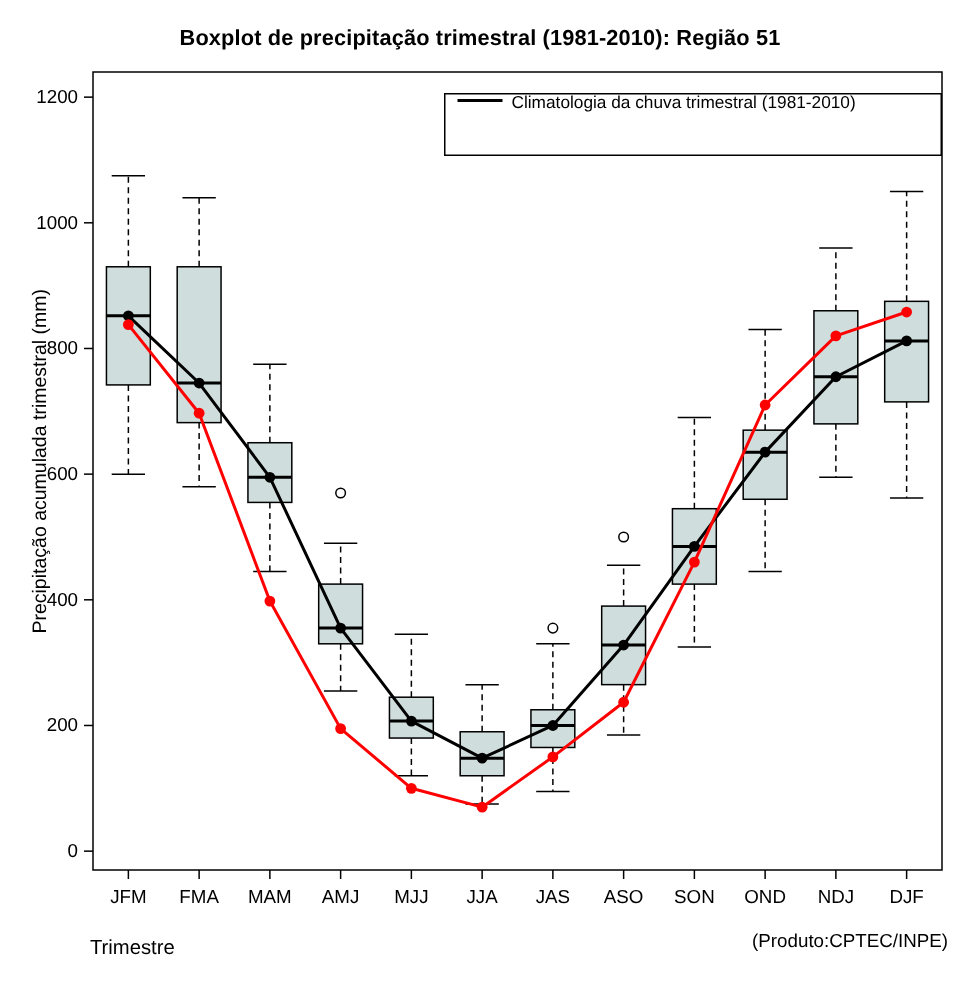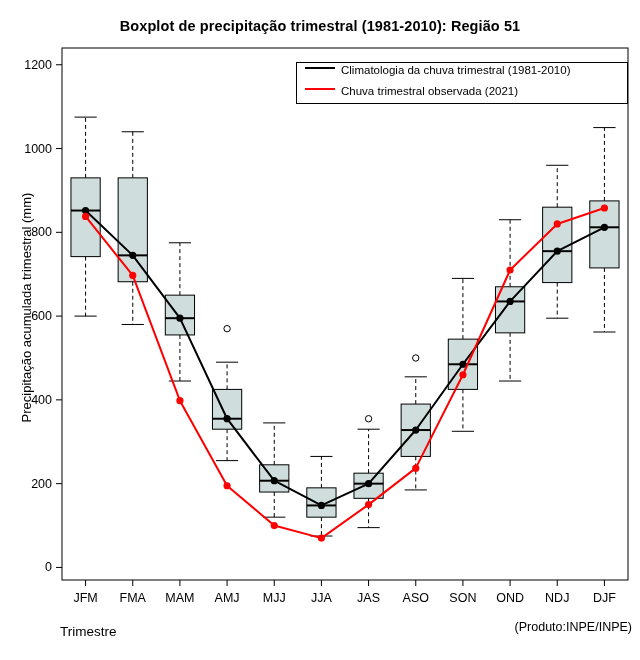--- a/index.html
+++ b/index.html
@@ -238,24 +238,21 @@
         <circle cx="415.75" cy="468.1543307086614" r="3.6" fill="#ff0000"></circle>
         <circle cx="462.91666666666663" cy="374.74015748031496" r="3.6" fill="#ff0000"></circle>
         <circle cx="510.0833333333333" cy="270.01574803149606" r="3.6" fill="#ff0000"></circle>
         <circle cx="557.25" cy="223.9370078740157" r="3.6" fill="#ff0000"></circle>
         <circle cx="604.4166666666666" cy="208.01889763779525" r="3.6" fill="#ff0000"></circle>
       </g>
   </svg>
 
   <div id="y-axis-label">Precipitação acumulada trimestral (mm)</div>
   <div id="x-axis-label">Trimestre</div>
-  <div id="credit">(Produto:INPE/INPE)</div>
+  <div id="credit">(Produto:CPTEC/INPE)</div>
 
   <div class="legend-box">
     <div class="legend-row r0">
       <span class="legend-line" id="legend-line-0" style="border-top-color: rgb(0, 0, 0);"></span><span class="legend-label">Climatologia da chuva trimestral (1981-2010)</span>
     </div>
-    <div class="legend-row r1">
-      <span class="legend-line" id="legend-line-1" style="border-top-color: rgb(255, 0, 0);"></span><span class="legend-label">Chuva trimestral observada (2021)</span>
-    </div>
   </div>
 
 </div>
 
 </body></html>

